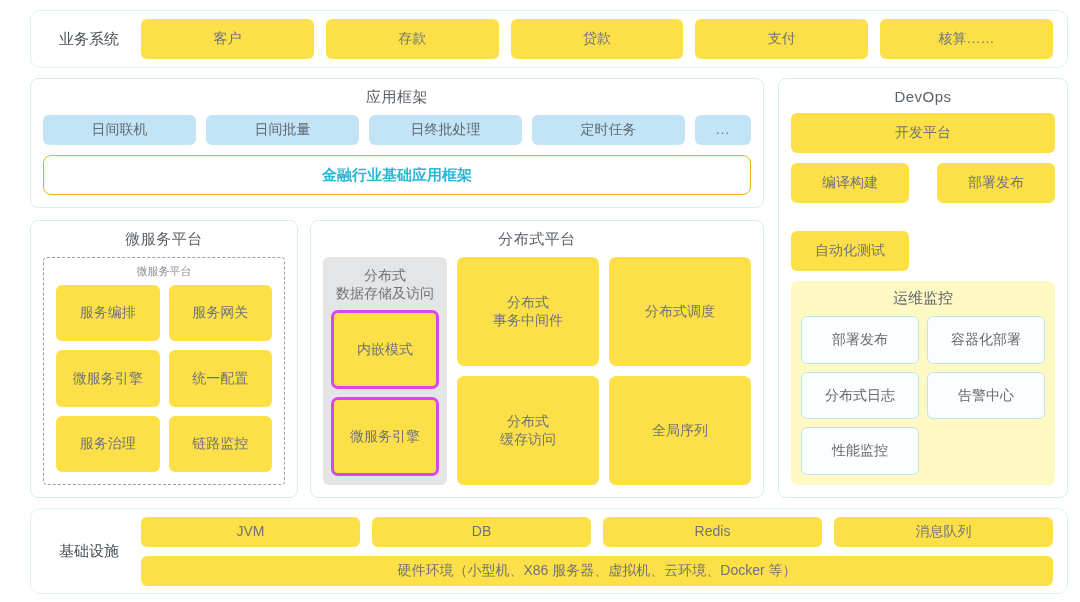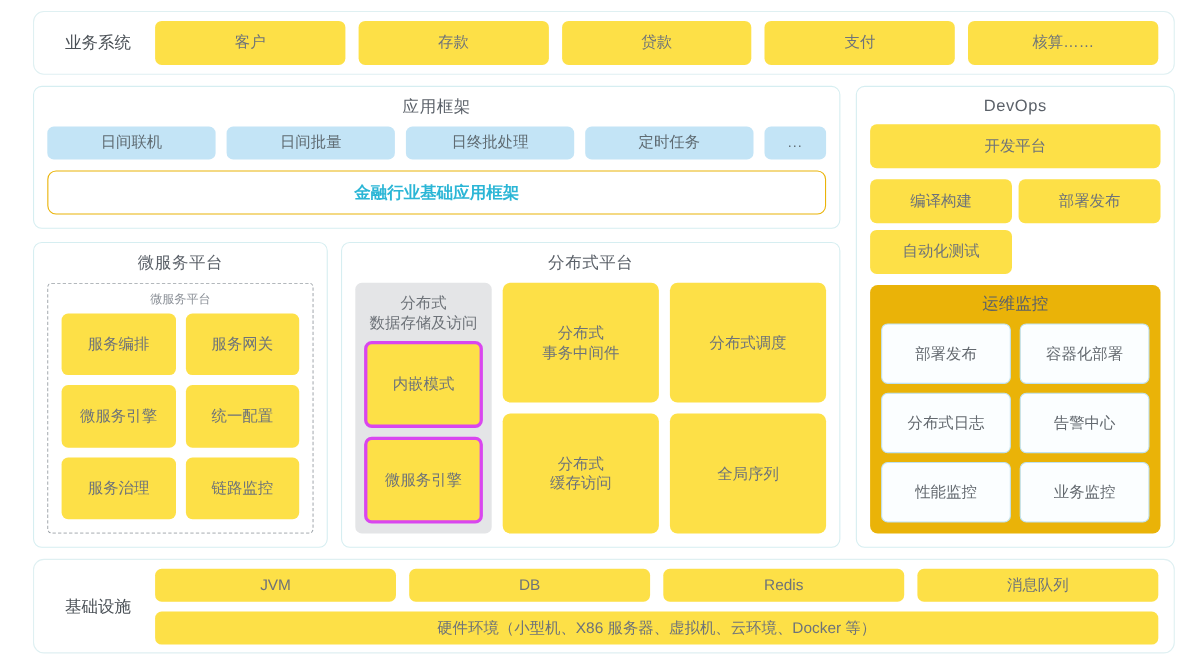--- a/index.html
+++ b/index.html
@@ -246,28 +246,28 @@
     flex-direction: column;
     padding: 0 12px 12px 12px;
   }
   .devops-full {
     height: 40px;
     margin-bottom: 10px;
   }
   .devops-grid {
     display: grid;
     grid-template-columns: 1fr 1fr;
-    gap: 6px;
+    gap: 28px;
     margin-bottom: 10px;
   }
   .devops-grid .chip {
     height: 40px;
   }
   .ops {
-    background: #eab308;
+    background: #fef9c3;
     border-radius: 7px;
     padding: 0 10px 10px 10px;
     flex: 1;
     display: flex;
     flex-direction: column;
   }
   .ops-title {
     text-align: center;
     font-size: 15px;
     color: #5b6169;
@@ -400,21 +400,20 @@
           <div class="chip">自动化测试</div>
         </div>
         <div class="ops">
           <div class="ops-title">运维监控</div>
           <div class="ops-grid">
             <div class="chip white-soft">部署发布</div>
             <div class="chip white-soft">容器化部署</div>
             <div class="chip white-soft">分布式日志</div>
             <div class="chip white-soft">告警中心</div>
             <div class="chip white-soft">性能监控</div>
-            <div class="chip white-soft">业务监控</div>
           </div>
         </div>
       </div>
     </div>
 
   </div>
 
   <div class="shell infra">
     <div class="infra-label">基础设施</div>
     <div class="infra-right">

